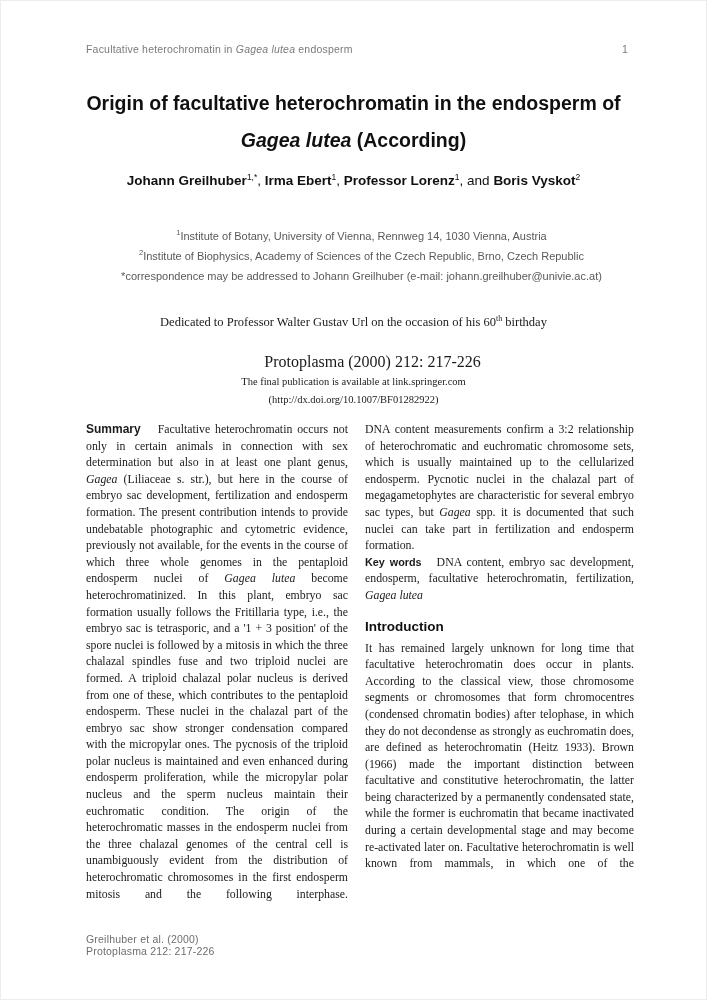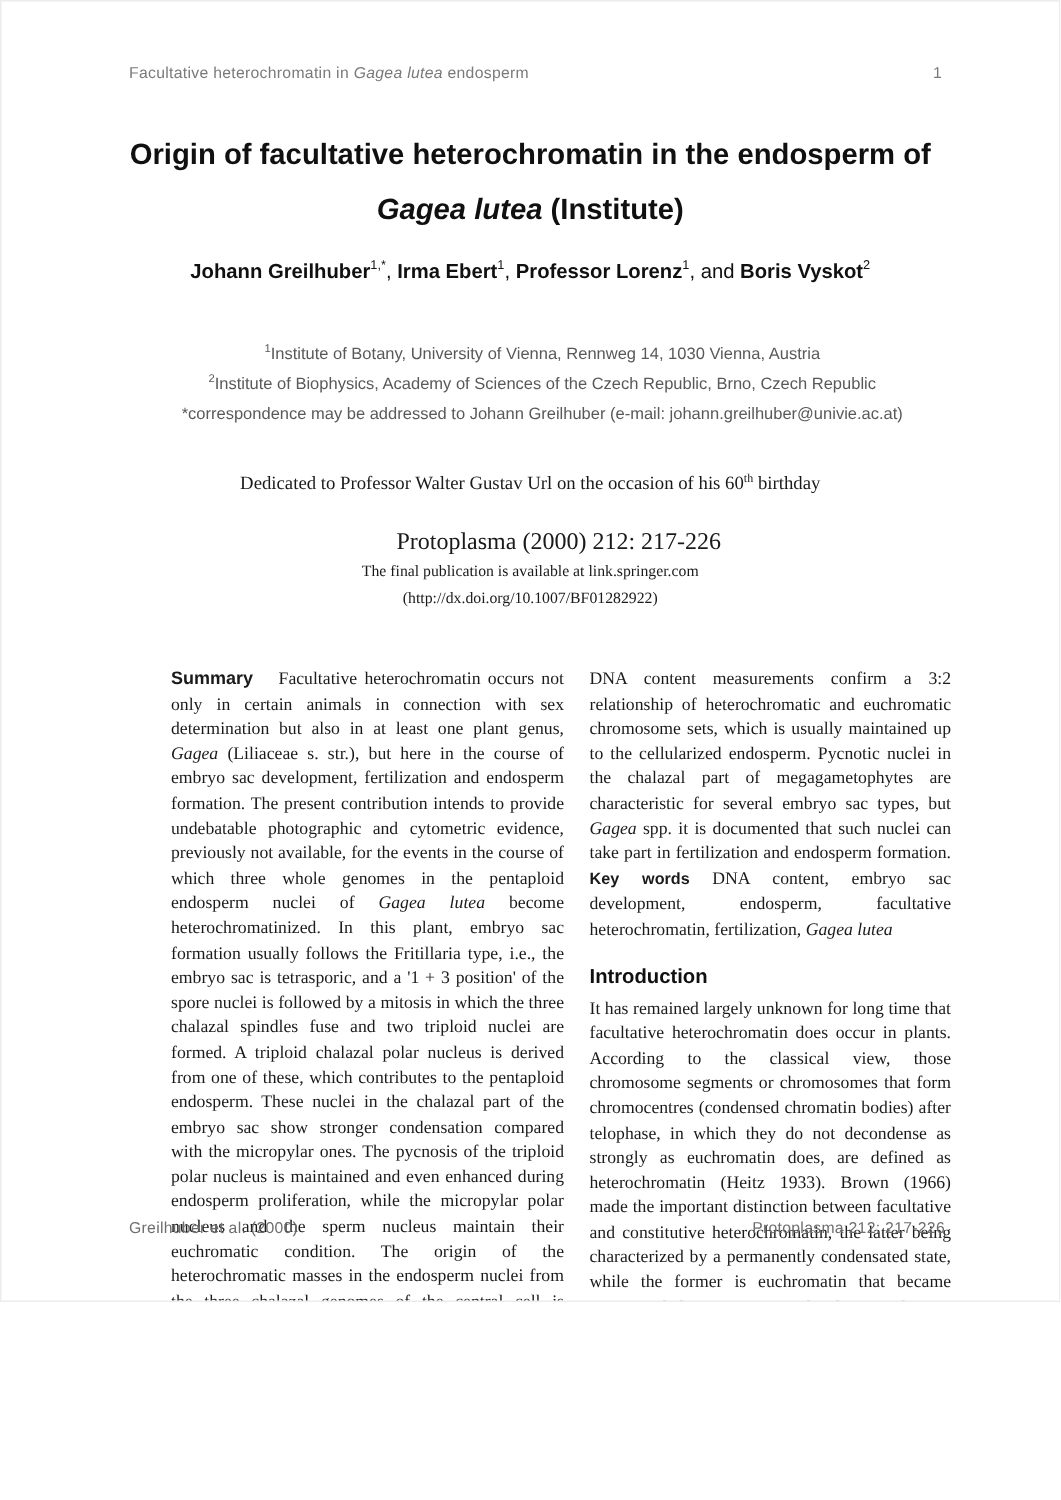--- a/index.html
+++ b/index.html
@@ -1,19 +1,19 @@
 <!DOCTYPE html>
 <html><head>
 <meta charset="utf-8">
 <style>
   html, body { margin: 0; padding: 0; background: #ffffff; }
   .page {
     position: relative;
     width: 707px;
-    height: 868px;
+    height: 1000px;
     background: #ffffff;
     box-sizing: border-box;
     border: 1px solid #ececec;
     overflow: hidden;
     font-family: "Liberation Serif", serif;
     color: #1a1a1a;
   }
 
   
   .header {
@@ -62,22 +62,22 @@
   }
   .dedication sup { font-size: 8px; margin-top: 40px; }
   .citation { margin-top: 23px; text-align: center; }
   .citation-main { font-size: 16px; padding-left: 38px; }
   .citation-sub { font-size: 10.5px; line-height: 14px; margin-top: 4px; }
 
   
   .body {
     display: flex;
     gap: 17px;
-    margin-top: 37px;
-    padding: 0 72px 0 113px;
+    margin-top: 14px;
+    padding: 0 72px 0 85px;
   }
   .col-left { width: 262px; flex: 0 0 262px; }
   .col-right { flex: 1; min-width: 0; }
   p.body-text {
     margin: 0;
     font-size: 11.8px;
     line-height: 16.6px;
     text-align: justify;
     text-align-last: justify;
   }
@@ -112,36 +112,37 @@
     position: absolute;
     left: 85px;
     right: 76px;
     bottom: 42px;
     display: flex;
     justify-content: space-between;
     font-family: "Liberation Sans", sans-serif;
     font-size: 10.5px;
     color: #6e6e6e;
     letter-spacing: 0.2px;
+    flex-direction: column;
   }
   sup { line-height: 0; }
 </style>
 </head>
 <body>
 
 <div class="page">
 
   <div class="header">
     <span><span>Facultative heterochromatin in </span><span style="font-style: italic;">Gagea lutea</span><span> endosperm</span></span>
     <span>1</span>
   </div>
 
   <div class="title">
     <div><span>Origin of facultative heterochromatin in the endosperm of</span></div>
-    <div><span style="font-style: italic;">Gagea lutea</span><span> (Institute)</span></div>
+    <div><span style="font-style: italic;">Gagea lutea</span><span> (According)</span></div>
   </div>
 
   <div class="authors"><span style="font-weight: bold;">Johann Greilhuber</span><sup>1,*</sup><span>, </span><span style="font-weight: bold;">Irma Ebert</span><sup>1</sup><span>, </span><span style="font-weight: bold;">Professor Lorenz</span><sup>1</sup><span>, and </span><span style="font-weight: bold;">Boris Vyskot</span><sup>2</sup></div>
 
   <div class="affiliations">
     <div><sup>1</sup><span>Institute of Botany, University of Vienna, Rennweg 14, 1030 Vienna, Austria</span></div>
     <div><sup>2</sup><span>Institute of Biophysics, Academy of Sciences of the Czech Republic, Brno, Czech Republic</span></div>
     <div><span>*correspondence may be addressed to Johann Greilhuber (e-mail: johann.greilhuber@univie.ac.at)</span></div>
   </div>
 

